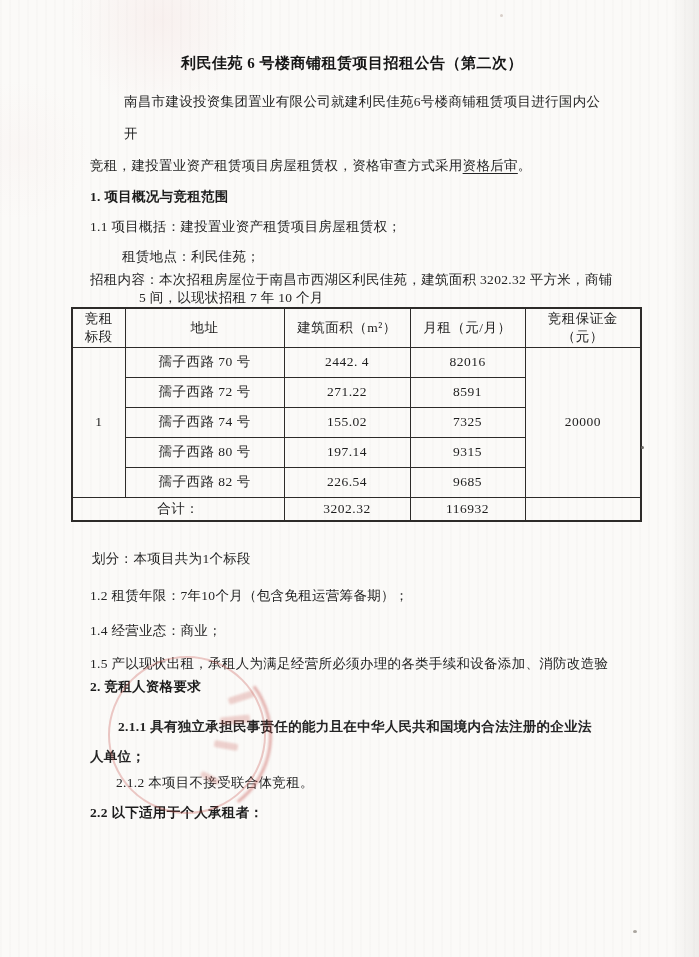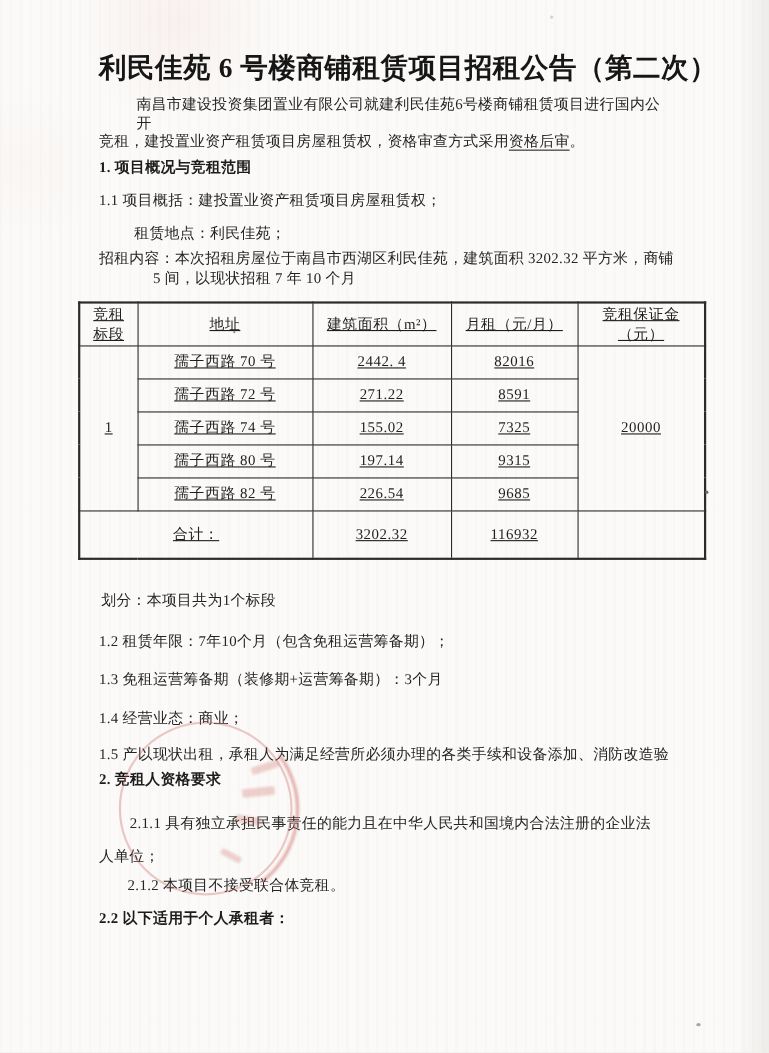--- a/index.html
+++ b/index.html
@@ -17,64 +17,63 @@
       repeating-linear-gradient(90deg, rgba(90,85,80,0.018) 0 2px, rgba(0,0,0,0) 2px 9px),
       #fbfaf8;
     color:#222;
   }
   .content{
     position:absolute;left:90px;top:0;width:524px;
     font-size:13.5px;letter-spacing:0.3px;line-height:18px;
   }
   .title{
     margin-top:49px;
-    font-size:25px;line-height:28px;font-weight:bold;color:#161616;
+    font-size:15px;line-height:28px;font-weight:bold;color:#161616;
     text-align:center;letter-spacing:0.5px;white-space:nowrap;
   }
   .para{color:#242424;}
-  .intro{margin-top:9px;line-height:17px;}
+  .intro{margin-top:9px;line-height:32px;}
   .ind34{padding-left:34px;}
   .ind32{padding-left:32px;}
   .ind49{padding-left:49px;}
   .ind28{padding-left:28px;}
   .ind26{padding-left:26px;}
   .ind2{padding-left:2px;}
   .bold{font-weight:bold;color:#1c1c1c;}
   .ul{text-decoration:underline;text-underline-offset:3px;}
   .h-sec{margin-top:6px;}
   .mt12{margin-top:12px;}
   .mt5{margin-top:5px;}
   .tight{line-height:18px;}
   .mt28{margin-top:28px;}
   .mt19{margin-top:19px;}
   .mt17{margin-top:17px;}
   .mt16{margin-top:16px;}
   .mt10{margin-top:10px;}
   .mt2{margin-top:2px;}
   .mt0{margin-top:0px;}
   .lh28{line-height:28px;}
-  .lh30{line-height:30px;}
+  .lh30{line-height:30px;font-weight:bold;}
 
   table.doc-table{
-    margin-left:-19px;margin-top:12px;
+    margin-left:-19px;margin-top:0px;
     border-collapse:collapse;table-layout:fixed;
     width:569px;
     color:#1e1e1e;
-    text-decoration:underline;
   }
   table.doc-table td,table.doc-table th{
     border:1.4px solid #2d2b29;
     text-align:center;vertical-align:middle;
     font-weight:normal;font-size:13.5px;padding:0 2px;
     letter-spacing:0.5px;
   }
   table.doc-table{border:2px solid #2d2b29;}
   tr.hdr{height:39px;}
   tr.data{height:30px;}
-  tr.total{height:44px;padding-left:28px;}
+  tr.total{height:24px;padding-left:28px;}
   .num{font-family:"Liberation Serif","DejaVu Serif",serif;letter-spacing:0.2px;}
 
   .stamp{
     position:absolute;left:108px;top:656px;width:154px;height:154px;
     border:2.5px solid rgba(199,82,76,0.30);border-radius:50%;
     filter:blur(0.5px);
     pointer-events:none;
   }
   .stamp-arc{
     position:absolute;left:104px;top:652px;width:162px;height:162px;
@@ -167,21 +166,20 @@
         <td class="num">3202.32</td>
         <td class="num">116932</td>
         <td></td>
       </tr>
     </tbody>
       </table>
 
     <div class="para mt28 ind2">划分：本项目共为1个标段</div>
 
     <div class="para mt19">1.2 租赁年限：7年10个月（包含免租运营筹备期）；</div>
-    <div class="para mt17">1.3 免租运营筹备期（装修期+运营筹备期）：3个月</div>
     <div class="para mt17">1.4 经营业态：商业；</div>
 
     <div class="para mt10 lh28">
       <div>1.5 产以现状出租，承租人为满足经营所必须办理的各类手续和设备添加、消防改造验</div>
     </div>
 
     <div class="bold mt0">2. 竞租人资格要求</div>
 
 
     <div class="para mt16 lh30">

